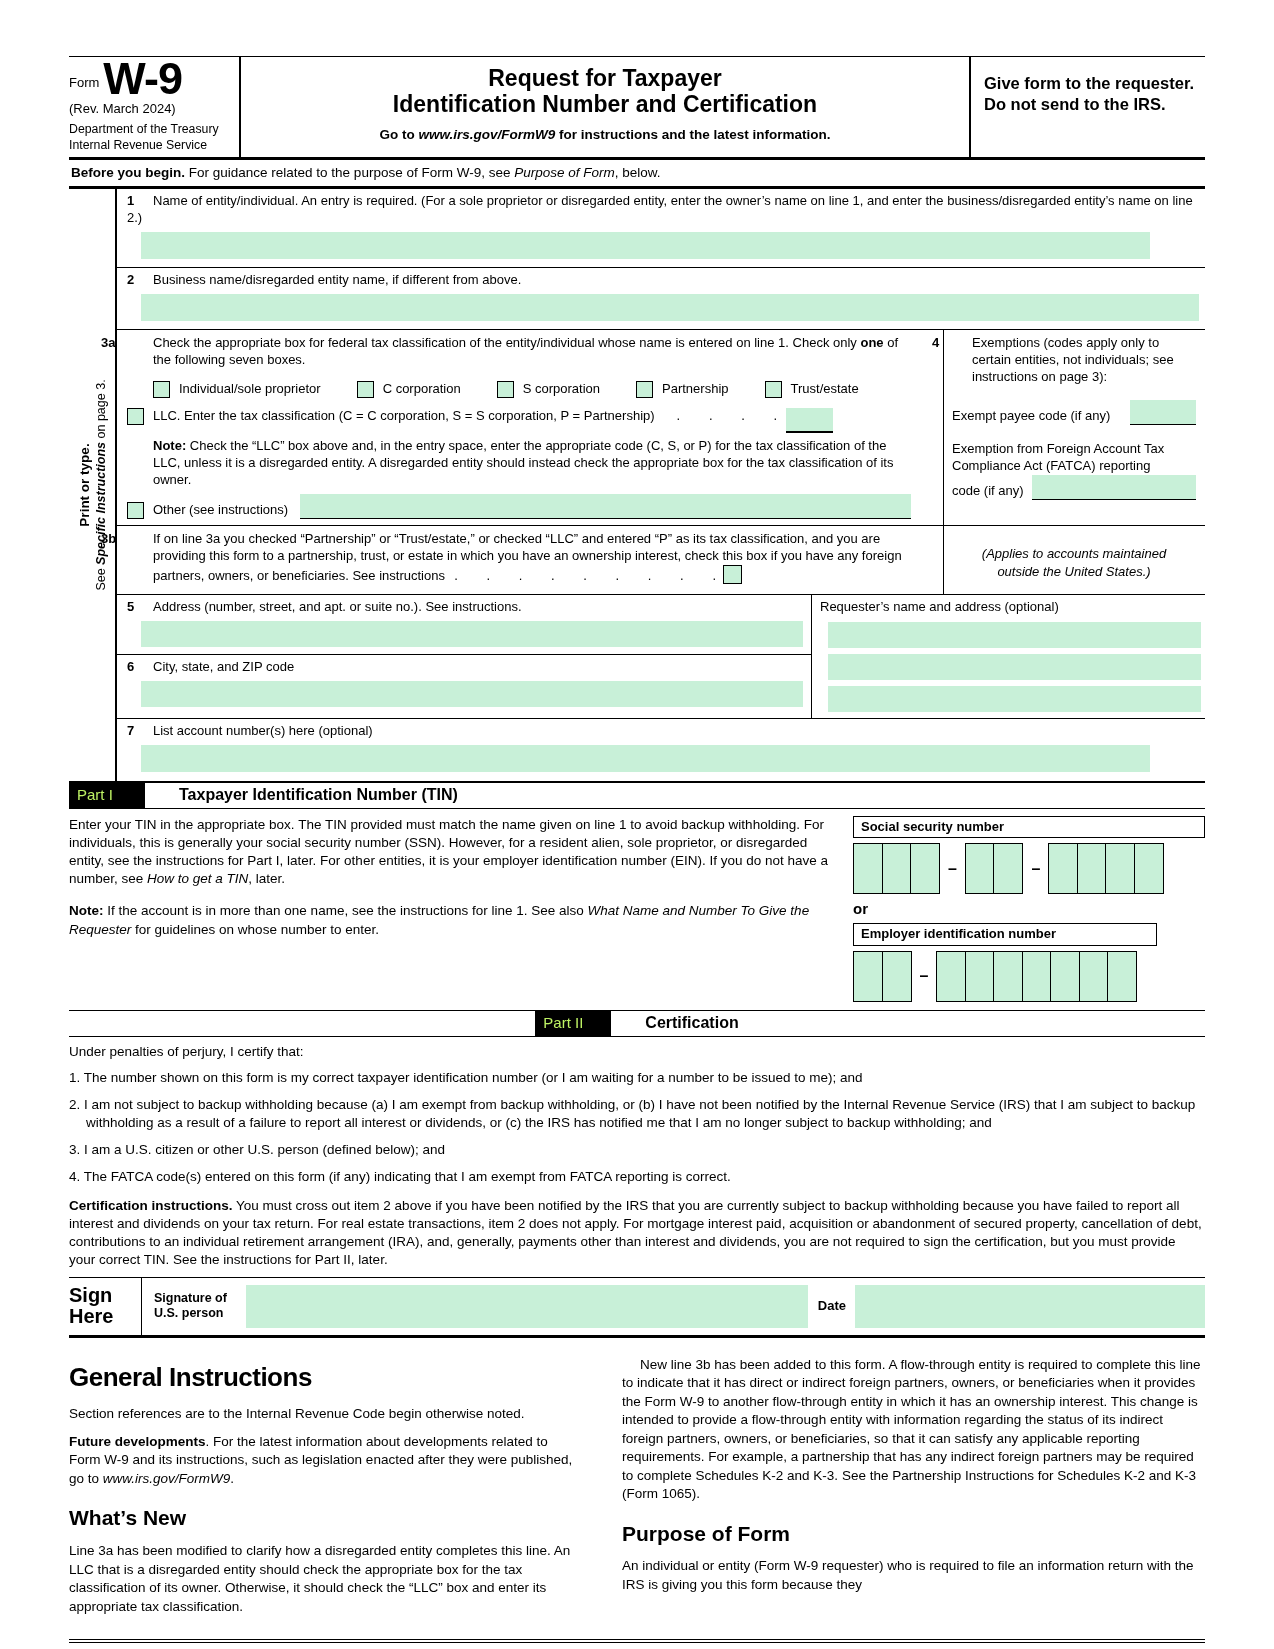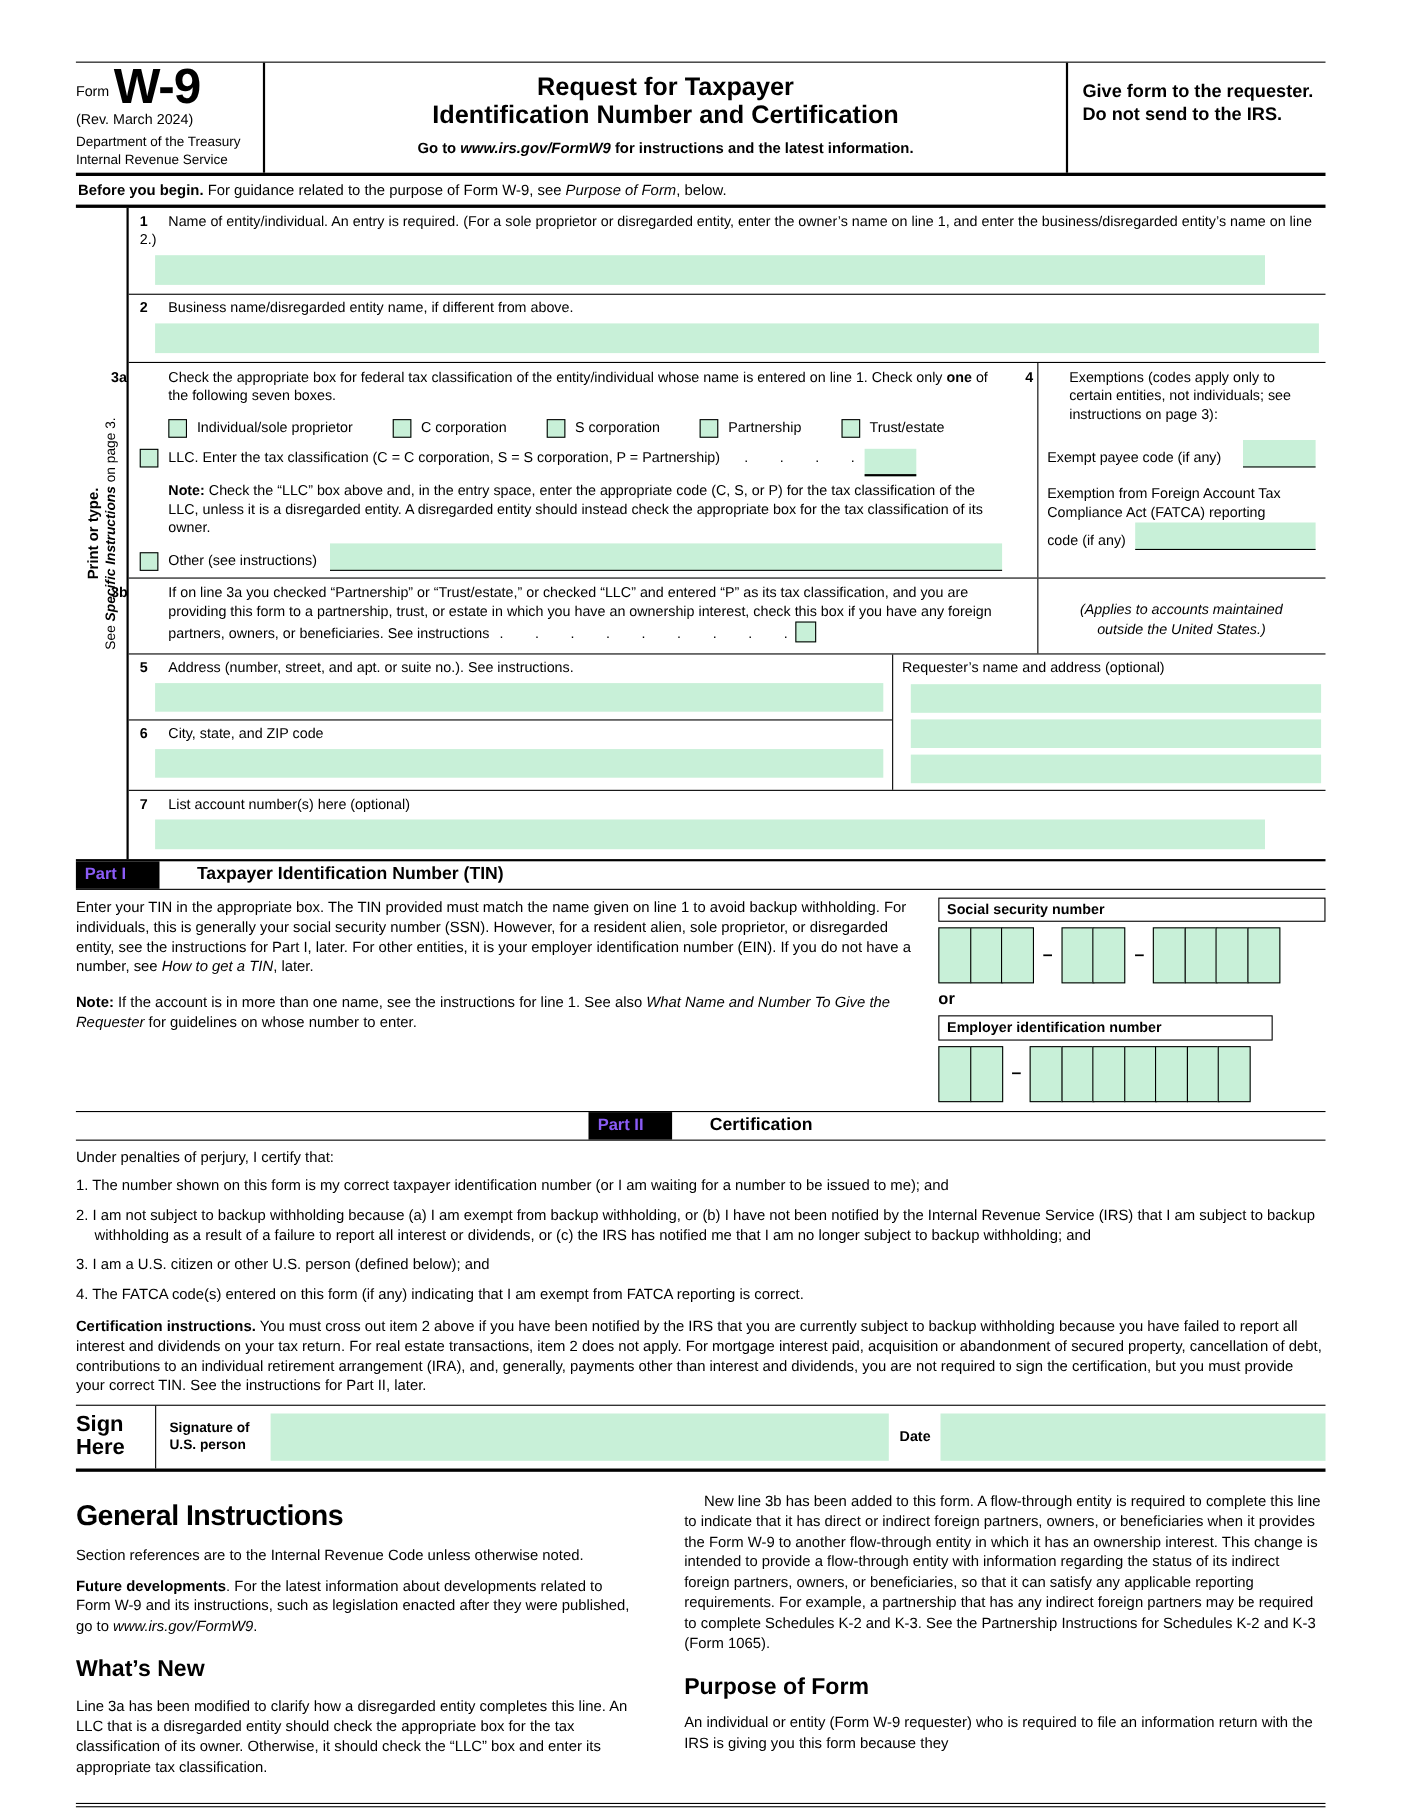--- a/index.html
+++ b/index.html
@@ -64,21 +64,21 @@
   .r56-left { width:694px; }
   .r5 { border-bottom:1.5px solid #000; padding:4px 0 5px 10px; }
   .r6 { padding:4px 0 6px 10px; }
   .bar56 { height:26px; background:var(--green); margin:5px 8px 2px 14px; }
   .r56-right { flex:1; border-left:1.5px solid #000; padding:4px 4px 6px 8px; }
   .reqbar { height:26px; background:var(--green); margin:6px 0 0 8px; }
   
   .phdr { display:flex; align-items:stretch; border-bottom:1.5px solid #000; }
   .phdr-1 { border-top:2.5px solid #000; }
   .phdr-2 { border-top:1.5px solid #000;justify-content:center; }
-  .pbadge { background:#000; color:#8b5cf6; font-weight:bold; font-size:15px; padding:2px 10px 3px 8px; min-width:76px; }
+  .pbadge { background:#000; color:#bef264; font-weight:normal; font-size:15px; padding:2px 10px 3px 8px; min-width:76px; }
   .ptitle { font-weight:bold; font-size:16px; padding:2px 0 2px 34px; }
   
   .p1body { display:flex; padding:7px 0 8px; }
   .p1text { flex:1; padding-right:18px; font-size:13.5px; line-height:1.35; }
   .p1note { margin-top:14px; }
   .tincol { width:352px; }
   .tin-label { border:1.5px solid #000; font-weight:bold; padding:2px 7px; }
   .ssn-label { width:100%; }
   .ein-label { width:304px; }
   .digit-row { display:flex; align-items:center; margin-top:5px; }
@@ -352,21 +352,21 @@
       <div>U.S. person</div>
     </div>
     <div class="sig-field"></div>
     <div class="date-lbl">Date</div>
     <div class="date-field"></div>
   </div>
 
   <div class="instr">
     <div class="ins-left">
       <div class="h-big">General Instructions</div>
-      <p>Section references are to the Internal Revenue Code unless otherwise noted.</p>
+      <p>Section references are to the Internal Revenue Code begin otherwise noted.</p>
       <p>
         <b class="semib">Future developments</b><span>. For the latest information about developments related to Form W-9 and its instructions, such as legislation enacted after they were published, go to </span><i class="em">www.irs.gov/FormW9</i><span>.</span>
       </p>
       <div class="h-sub">What’s New</div>
       <p>Line 3a has been modified to clarify how a disregarded entity completes this line. An LLC that is a disregarded entity should check the appropriate box for the tax classification of its owner. Otherwise, it should check the “LLC” box and enter its appropriate tax classification.</p>
     </div>
     <div class="ins-right">
       <p class="indent1">New line 3b has been added to this form. A flow-through entity is required to complete this line to indicate that it has direct or indirect foreign partners, owners, or beneficiaries when it provides the Form W-9 to another flow-through entity in which it has an ownership interest. This change is intended to provide a flow-through entity with information regarding the status of its indirect foreign partners, owners, or beneficiaries, so that it can satisfy any applicable reporting requirements. For example, a partnership that has any indirect foreign partners may be required to complete Schedules K-2 and K-3. See the Partnership Instructions for Schedules K-2 and K-3 (Form 1065).</p>
       <div class="h-sub">Purpose of Form</div>
       <p>An individual or entity (Form W-9 requester) who is required to file an information return with the IRS is giving you this form because they</p>

